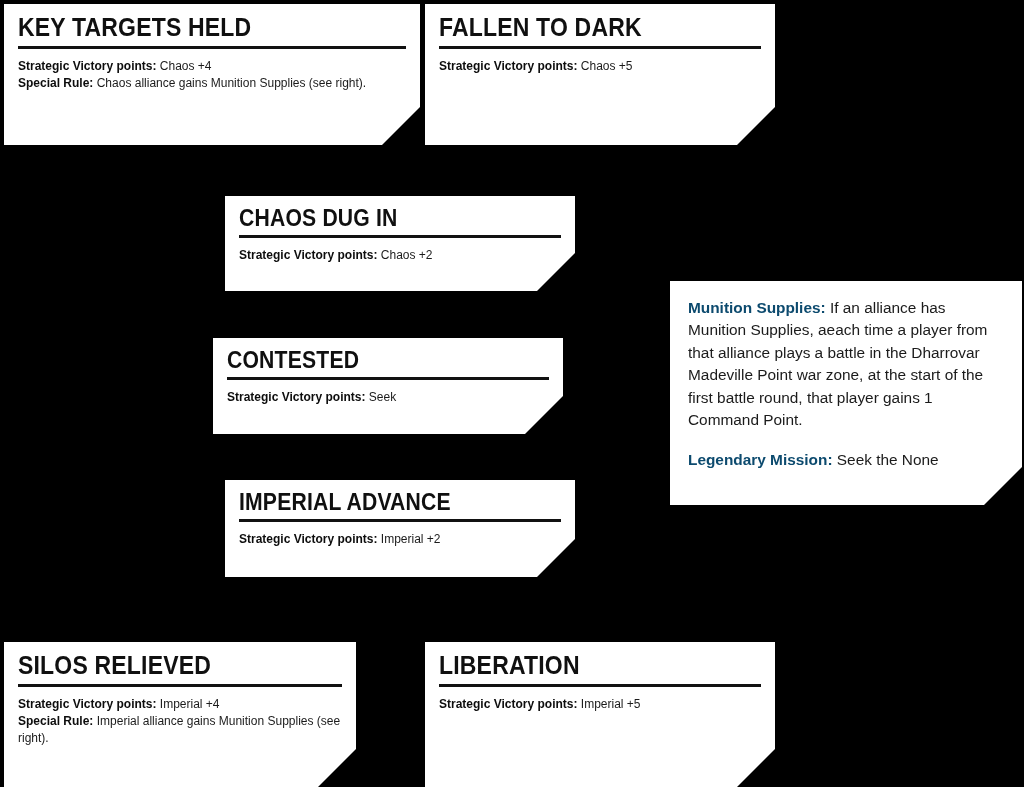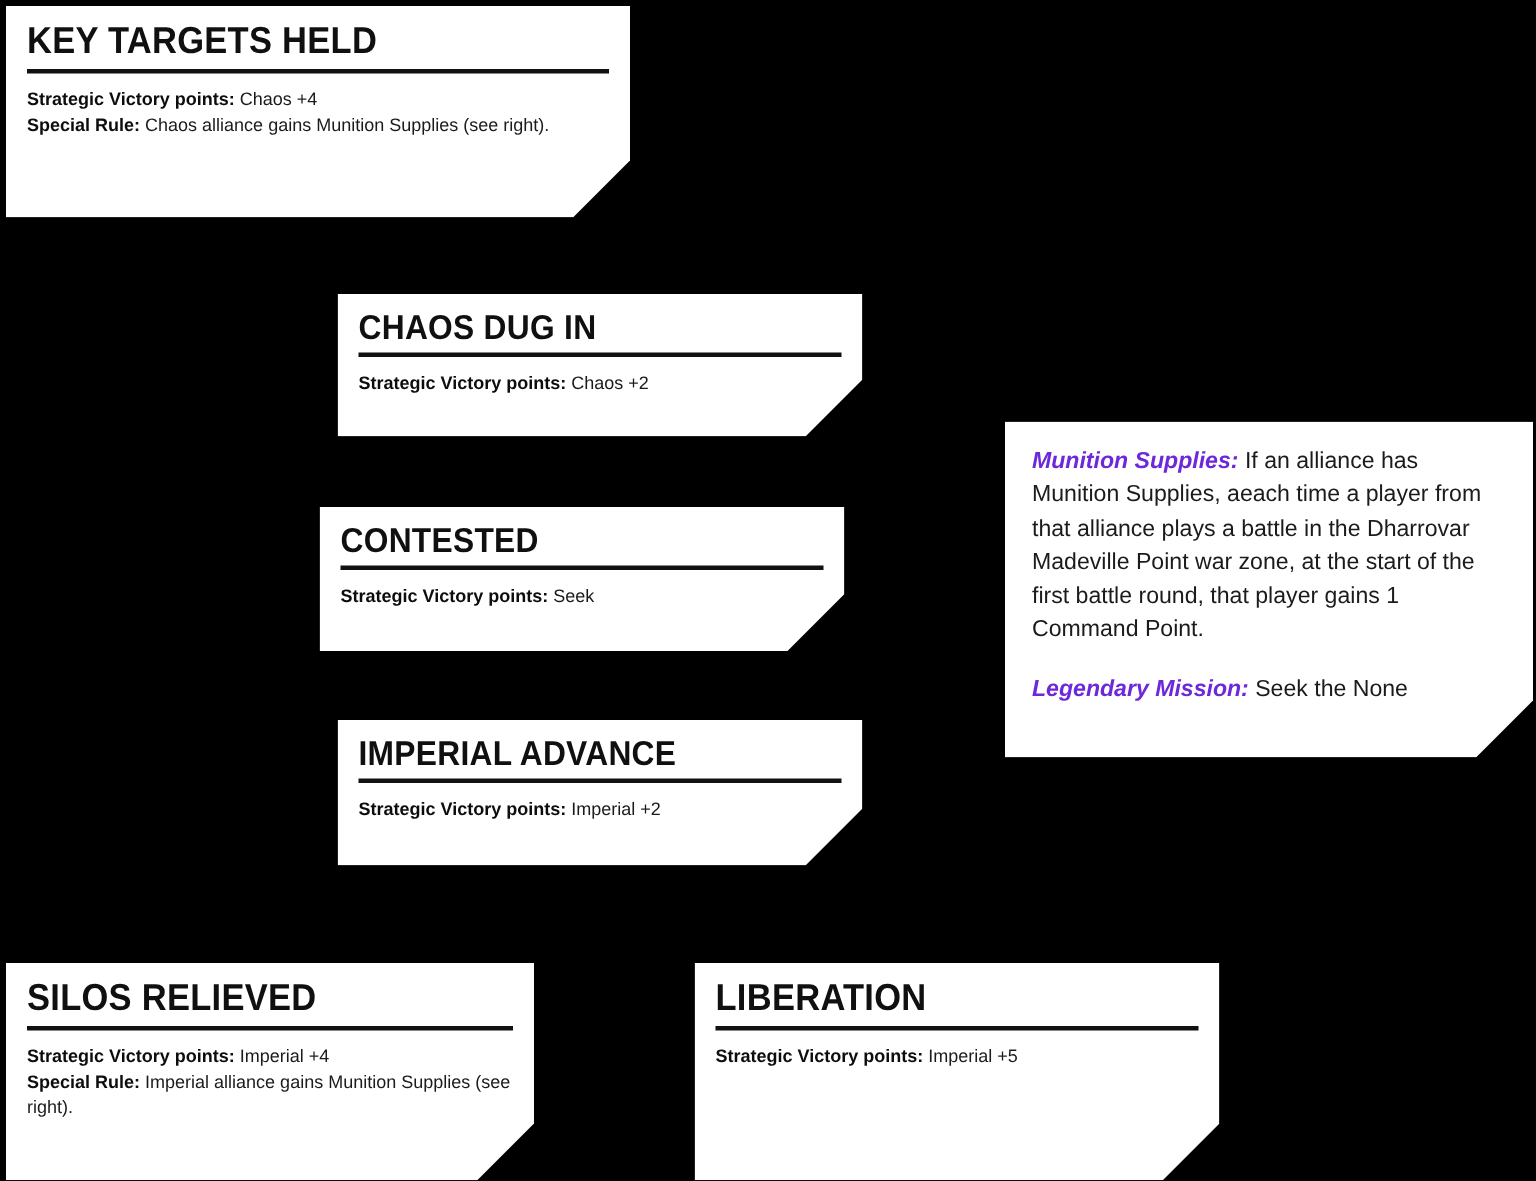--- a/index.html
+++ b/index.html
@@ -68,21 +68,21 @@
 
   
   .card-key-targets-held { left: 4px;   top: 4px;   width: 416px; height: 141px; }
   .card-fallen-to-dark   { left: 425px; top: 4px;   width: 350px; height: 141px; }
 
   .card-chaos-dug-in      { left: 225px; top: 196px; width: 350px; height: 95px; }
   .card-contested         { left: 213px; top: 338px; width: 350px; height: 96px; }
   .card-imperial-advance  { left: 225px; top: 480px; width: 350px; height: 97px; }
 
   .card-silos-relieved { left: 4px;   top: 642px; width: 352px; height: 145px; }
-  .card-liberation     { left: 425px; top: 642px; width: 350px; height: 145px; margin-left: 38px; }
+  .card-liberation     { left: 425px; top: 642px; width: 350px; height: 145px; }
 
   
   .card-mid .card-title { font-size: 23px; margin-bottom: 5px; }
   .card-mid .rule { margin-bottom: 9px; }
 
   
   .panel {
     position: absolute;
     left: 670px;
     top: 281px;
@@ -91,21 +91,21 @@
     background: #ffffff;
     color: #1b1b1b;
     box-sizing: border-box;
     padding: 16px 18px 12px 18px;
     -webkit-clip-path: polygon(0 0, 100% 0, 100% calc(100% - 38px), calc(100% - 38px) 100%, 0 100%);
     clip-path: polygon(0 0, 100% 0, 100% calc(100% - 38px), calc(100% - 38px) 100%, 0 100%);
     font-size: 15.4px;
     line-height: 1.46;
   }
   .panel p { margin: 0; }
-  .panel .lbl { font-weight: 700; color: #6d28d9; font-style: italic; }
+  .panel .lbl { font-weight: 700; color: #0c4a6e; }
   .panel .spacer { height: 17px; }
 </style>
 </head>
 <body>
 
 <div class="board">
 
   <div class="card card-key-targets-held">
     <div class="card-title">KEY TARGETS HELD</div>
     <div class="rule"></div>
@@ -114,20 +114,30 @@
         <span class="lbl">Strategic Victory points:</span>
         <span>Chaos +4</span>
       </p>
       <p>
         <span class="lbl">Special Rule:</span>
         <span>Chaos alliance gains Munition Supplies (see right).</span>
       </p>
     </div>
   </div>
 
+  <div class="card card-fallen-to-dark">
+    <div class="card-title">FALLEN TO DARK</div>
+    <div class="rule"></div>
+    <div class="card-body">
+      <p>
+        <span class="lbl">Strategic Victory points:</span>
+        <span>Chaos +5</span>
+      </p>
+    </div>
+  </div>
 
   <div class="card card-mid card-chaos-dug-in">
     <div class="card-title">CHAOS DUG IN</div>
     <div class="rule"></div>
     <div class="card-body">
       <p>
         <span class="lbl">Strategic Victory points:</span>
         <span>Chaos +2</span>
       </p>
     </div>

